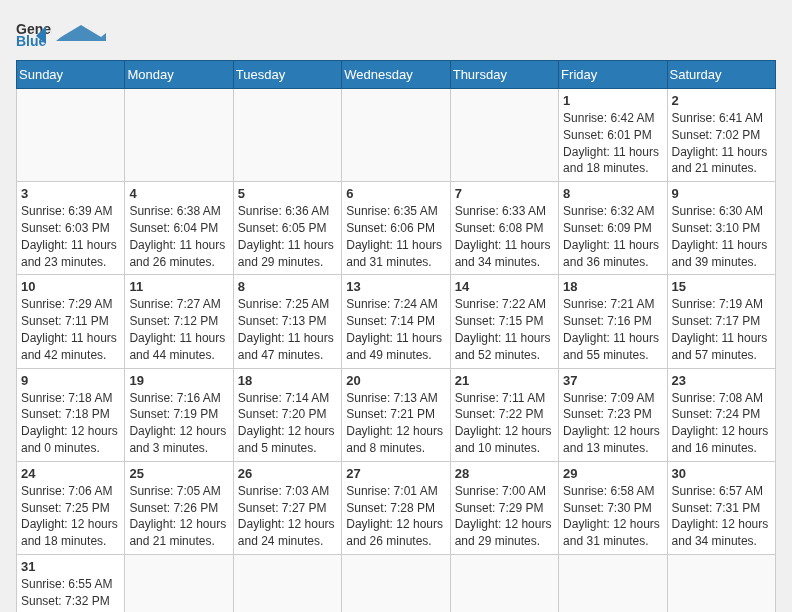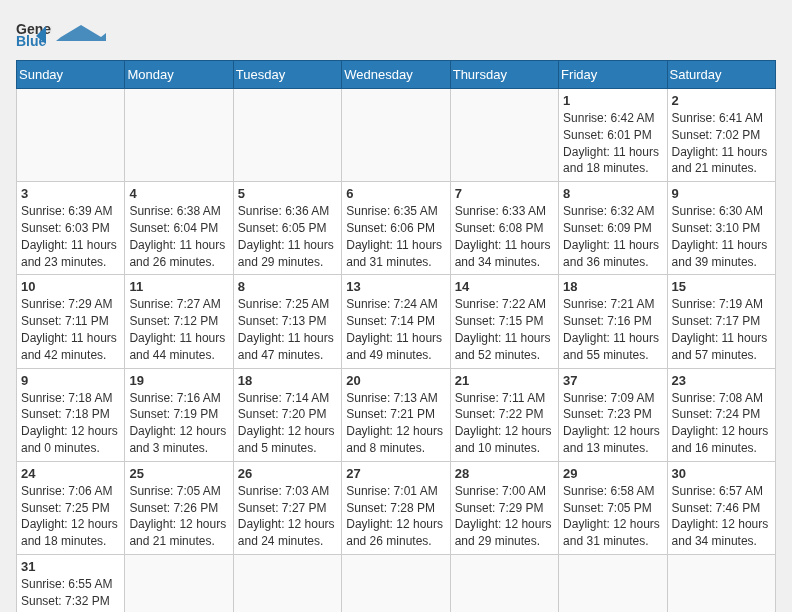--- a/index.html
+++ b/index.html
@@ -296,27 +296,27 @@
         </td>
         <td>
           <span class="day-number">28</span>
           <div class="day-info">Sunrise: 7:00 AM
 Sunset: 7:29 PM
 Daylight: 12 hours and 29 minutes.</div>
         </td>
         <td>
           <span class="day-number">29</span>
           <div class="day-info">Sunrise: 6:58 AM
-Sunset: 7:05 PM
+Sunset: 7:30 PM
 Daylight: 12 hours and 31 minutes.</div>
         </td>
         <td>
           <span class="day-number">30</span>
           <div class="day-info">Sunrise: 6:57 AM
-Sunset: 7:46 PM
+Sunset: 7:31 PM
 Daylight: 12 hours and 34 minutes.</div>
         </td>
       </tr>
       <tr class="last-row">
         <td>
           <span class="day-number">31</span>
           <div class="day-info">Sunrise: 6:55 AM
 Sunset: 7:32 PM
 Daylight: 12 hours and 37 minutes.</div>
         </td>

